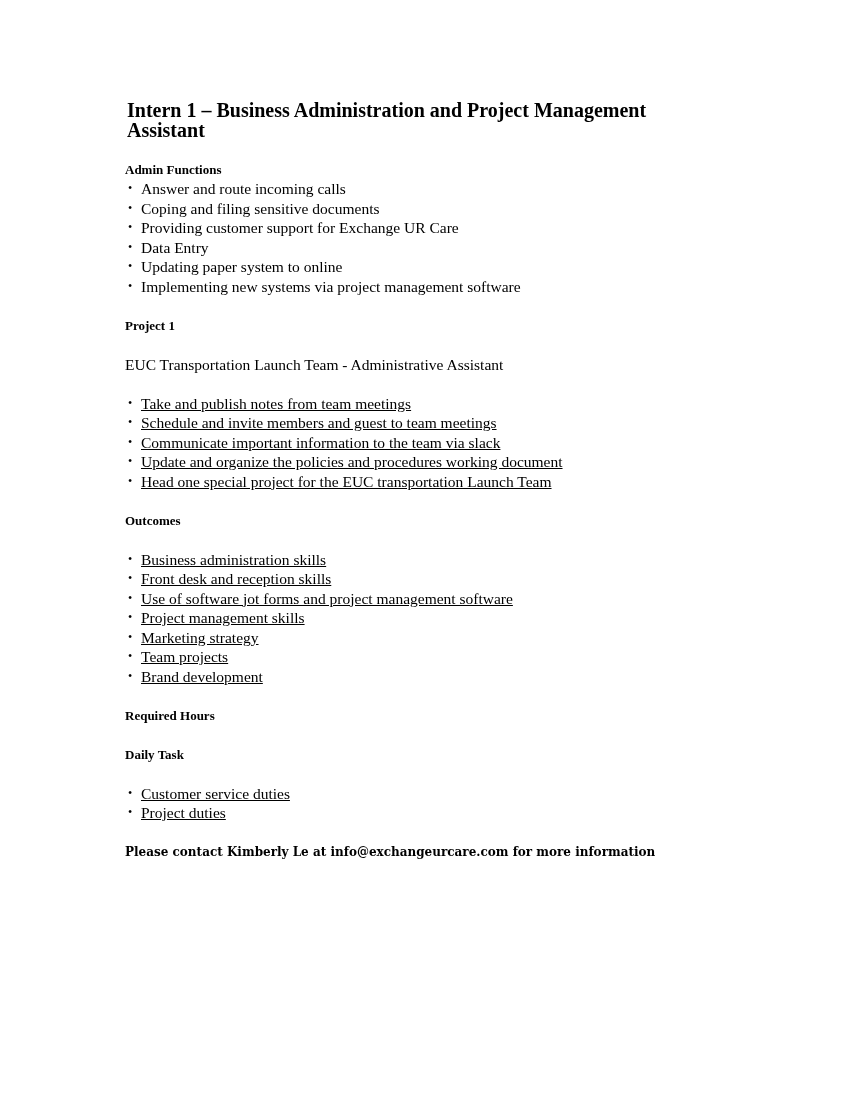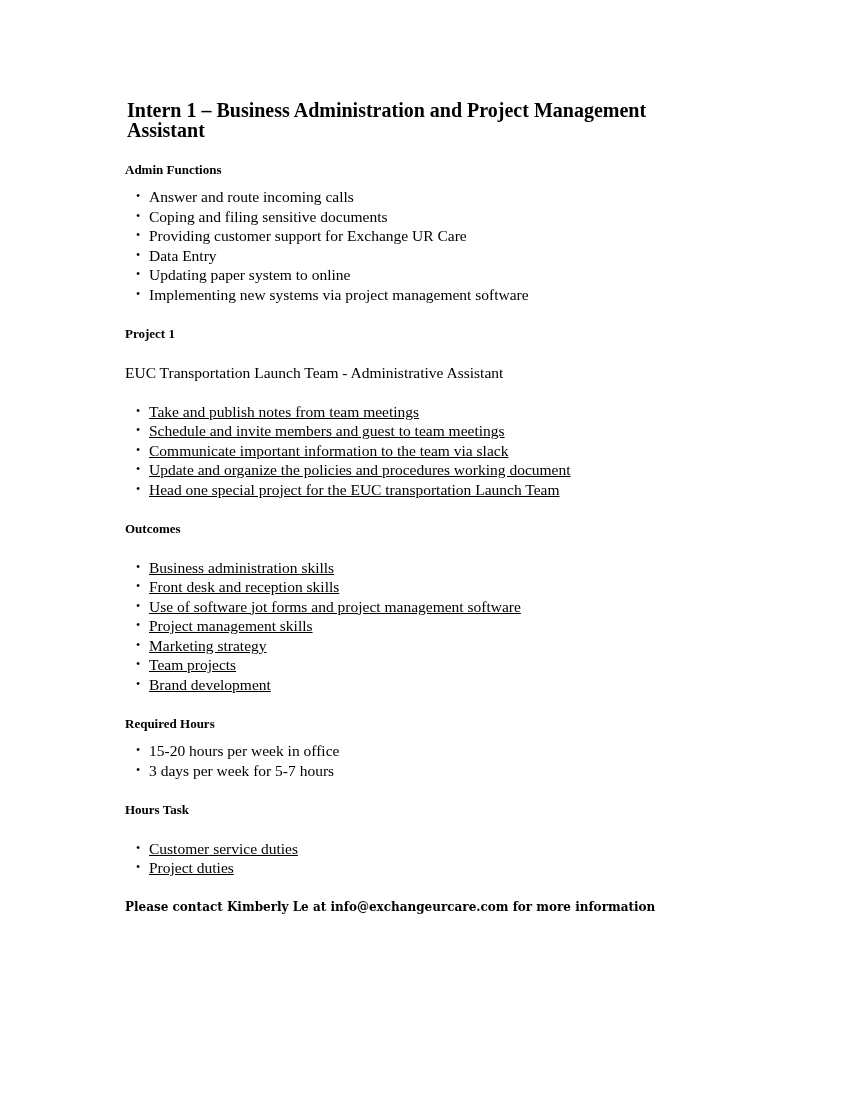--- a/index.html
+++ b/index.html
@@ -33,21 +33,21 @@
   .heading {
     font-weight: bold;
     margin: 19.5px 0 0 0;
     font-size: 13px;
   }
   .intro {
     margin: 19.5px 0 0 0;
   }
   ul.bullets {
     list-style: none;
-    margin: 8px;
+    margin: 0;
     padding: 0;
   }
   ul.bullets.gap-before {
     margin-top: 19.5px;
     text-decoration: underline;
   }
   ul.bullets li {
     position: relative;
     padding-left: 16px;
   }
@@ -100,26 +100,22 @@
       <li>Business administration skills</li>
       <li>Front desk and reception skills</li>
       <li>Use of software jot forms and project management software</li>
       <li>Project management skills</li>
       <li>Marketing strategy</li>
       <li>Team projects</li>
       <li>Brand development</li>
     </ul>
 
     <div class="heading">Required Hours</div>
-    <ul class="bullets">
-      <li>15-20 hours per week in office</li>
-      <li>3 days per week for 5-7 hours</li>
-    </ul>
 
-    <div class="heading">Hours Task</div>
+    <div class="heading">Daily Task</div>
     <ul class="bullets gap-before">
       <li>Customer service duties</li>
       <li>Project duties</li>
     </ul>
 
     <div class="contact">Please contact Kimberly Le at info@exchangeurcare.com for more information</div>
 
   </div>
 </div>
 

